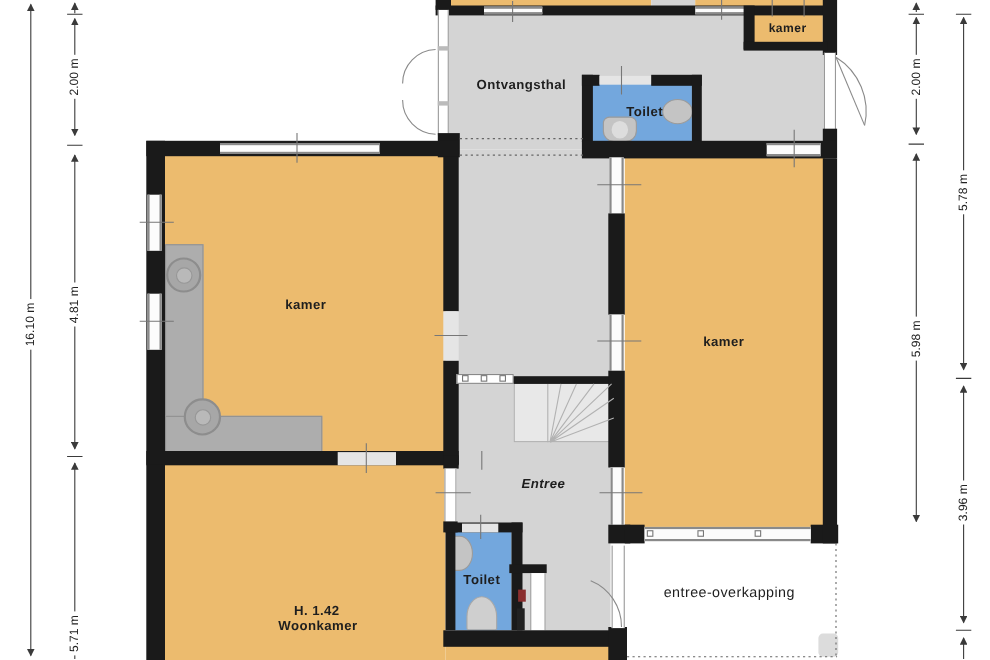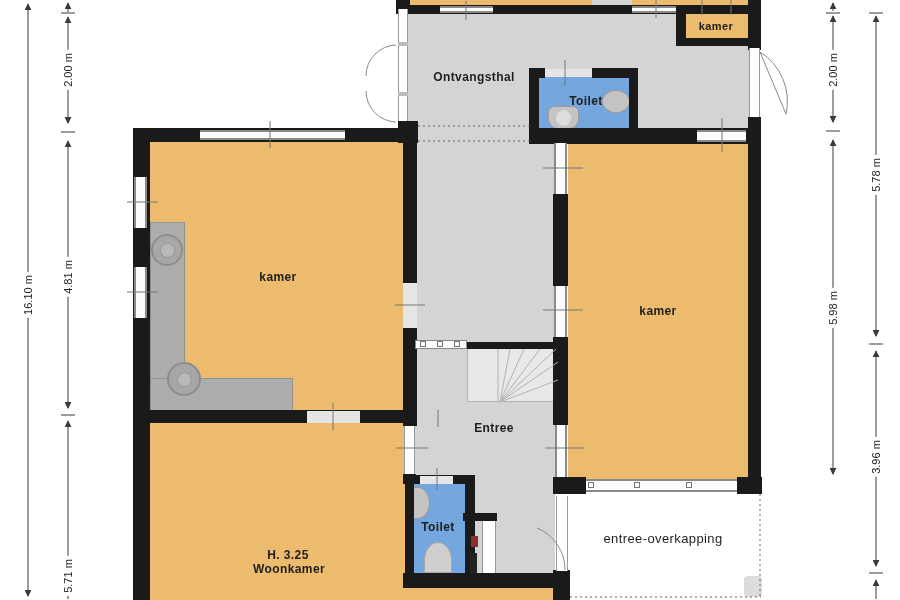--- a/index.html
+++ b/index.html
@@ -172,23 +172,23 @@
       <path d="M418,126 H532 M418,141 H532"></path>
       <path d="M760,494 V597 M570,597 H761"></path>
     </g>
   </svg>
 
   <div class="lbl" style="left:474px;top:77px;">Ontvangsthal</div>
   <div class="lbl small" style="left:716px;top:26px;">kamer</div>
   <div class="lbl" style="left:586px;top:101px;">Toilet</div>
   <div class="lbl" style="left:278px;top:277px;">kamer</div>
   <div class="lbl" style="left:658px;top:311px;">kamer</div>
-  <div class="lbl" style="left:494px;top:428px;">Entree</div>
+  <div class="lbl" style="left:494px;top:440px;font-style:italic;">Entree</div>
   <div class="lbl" style="left:438px;top:527px;">Toilet</div>
-  <div class="lbl" style="left:288px;top:555px;">H. 3.25</div>
+  <div class="lbl" style="left:288px;top:555px;">H. 1.42</div>
   <div class="lbl" style="left:289px;top:569px;">Woonkamer</div>
   <div class="lbl" style="left:663px;top:538px;font-weight:400;font-size:13px;">entree-overkapping</div>
 
   <div class="dim" style="left:28px;top:295px;">16.10 m</div>
   <div class="dim" style="left:68px;top:70px;">2.00 m</div>
   <div class="dim" style="left:68px;top:277px;">4.81 m</div>
   <div class="dim" style="left:68px;top:576px;">5.71 m</div>
   <div class="dim" style="left:833px;top:70px;">2.00 m</div>
   <div class="dim" style="left:833px;top:308px;">5.98 m</div>
   <div class="dim" style="left:876px;top:175px;">5.78 m</div>

